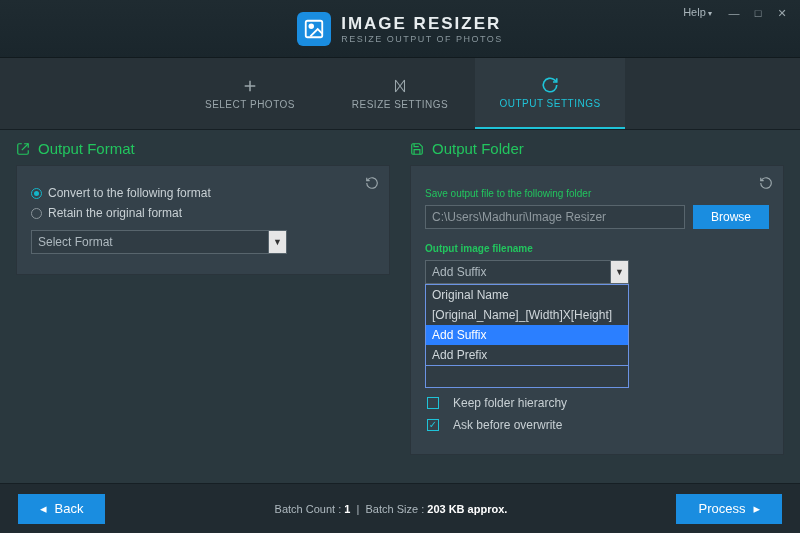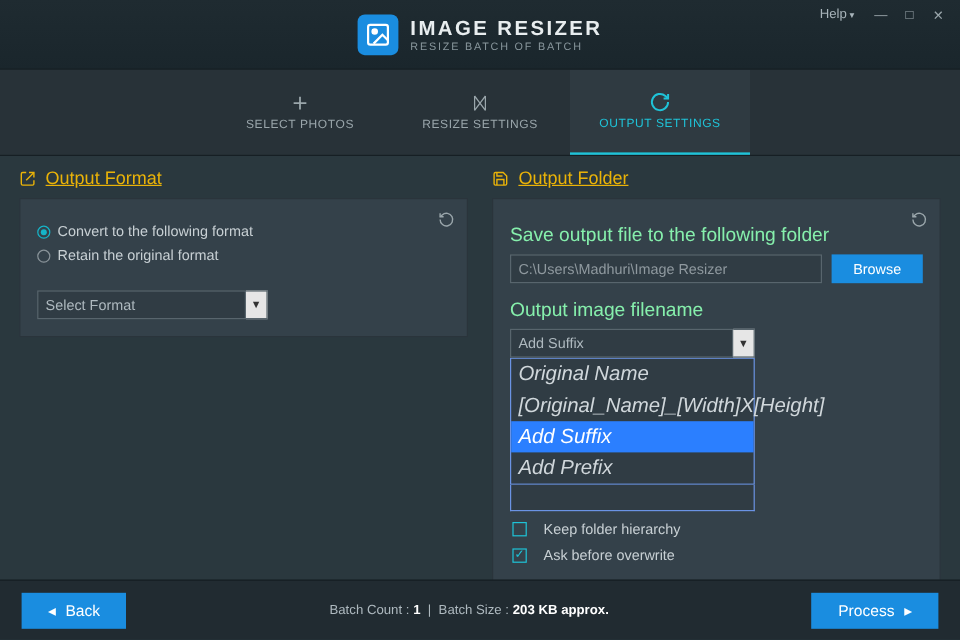--- a/index.html
+++ b/index.html
@@ -16,43 +16,43 @@
   .help-link { position: absolute; right: 88px; top: 6px; font-size: 11px; color: #a8b4ba; cursor: pointer; }
   .help-link::after { content: " ▾"; font-size: 8px; }
 
   .tabbar { height: 72px; background: #283238; display: flex; justify-content: center; border-bottom: 1px solid #161f24; }
   .tab { width: 150px; display: flex; flex-direction: column; align-items: center; justify-content: center; gap: 4px; cursor: pointer; color: #9aa6ab; font-size: 10px; letter-spacing: 0.5px; }
   .tab svg { width: 18px; height: 18px; }
   .tab.active { color: #1fc3d8; background: #2f3a41; border-bottom: 2px solid #1fc3d8; }
 
   .content { display: flex; height: 340px; padding: 10px 16px 0 16px; gap: 20px; }
   .panel { flex: 1; }
-  .panel-title-row { display: flex; align-items: center; gap: 8px; margin-bottom: 8px; color: #eab308; font-size: 15px; text-decoration: underline; }
+  .panel-title-row { display: flex; align-items: center; gap: 8px; margin-bottom: 8px; color: #22c55e; font-size: 15px; }
   .panel-title-row svg { width: 14px; height: 14px; }
   .panel-body { background: #34414a; border: 1px solid #2a343b; padding: 14px 14px; position: relative; }
   .reset-icn { position: absolute; top: 10px; right: 10px; width: 14px; height: 14px; cursor: pointer; color: #9aa6ab; }
 
   .radio-row { display: flex; align-items: center; gap: 6px; margin: 6px 0; font-size: 12px; }
   .radio { width: 11px; height: 11px; border: 1px solid #8a949a; border-radius: 50%; display: inline-flex; align-items: center; justify-content: center; }
   .radio.checked::after { content: ""; width: 5px; height: 5px; background: #15b5c9; border-radius: 50%; }
   .radio.checked { border-color:#15b5c9; }
 
   .select-box, .text-input { height: 24px; background: #303c44; border: 1px solid #58656d; display: flex; align-items: center; padding: 0 6px; font-size: 12px; color: #aeb9bf; }
-  .select-wrap { display: flex; margin-top: 22px; width: 192px; }
+  .select-wrap { display: flex; margin-top: 10px; width: 256px; }
   .select-box { flex: 1; }
   .select-btn { width: 18px; height: 24px; background: #e6e6e6; border: 1px solid #58656d; border-left: none; display: flex; align-items: center; justify-content: center; color: #333; font-size: 9px; cursor: pointer; }
 
-  .field-label { font-size: 16px; color: #86efac; margin: 8px 0 6px; }
+  .field-label { font-size: 10px; color: #22c55e; margin: 8px 0 6px; }
   .path-row { display: flex; gap: 8px; align-items: center; }
   .path-row .text-input { flex: 1; color:#8f999f; }
   .browse-btn { background: #1a8de0; color: #fff; border: none; height: 24px; padding: 0 18px; font-size: 12px; cursor: pointer; }
 
   .dropdown-open { position: relative; margin-top: 4px; width: 204px; }
   .dd-list { border: 1px solid #6b93e4; background: #303c44; }
-  .dd-item { padding: 3px 6px; font-size: 17px; color: #d0d7db; cursor: pointer; font-style: italic; }
+  .dd-item { padding: 3px 6px; font-size: 12px; color: #d0d7db; cursor: pointer; }
   .dd-item.sel { background: #2b7fff; color: #fff; }
   .suffix-input { margin-top: 0; height: 22px; border: 1px solid #6b93e4; border-top: none; background: #303c44; }
 
   .check-row { display: flex; align-items: center; gap: 14px; margin: 8px 2px 0; font-size: 12px; }
   .chk { width: 12px; height: 12px; border: 1px solid #1fc3d8; display: inline-flex; align-items: center; justify-content: center; color: #1fc3d8; font-size: 10px; line-height: 1; }
 
   .footer { position: absolute; bottom: 0; left: 0; right: 0; height: 50px; background: #212b31; display: flex; align-items: center; justify-content: space-between; padding: 0 18px; border-top: 1px solid #161f24; }
   .ftr-btn { background: #1a8de0; color: #fff; height: 30px; padding: 0 22px; display: flex; align-items: center; gap: 8px; font-size: 13px; border: none; cursor: pointer; }
   .ftr-center { font-size: 11px; color: #aeb9bf; }
 
@@ -65,21 +65,21 @@
   <div class="logo-wrap">
     <div class="logo-box">
       <svg viewBox="0 0 24 24" fill="none" stroke="#fff" stroke-width="2">
           <rect x="3" y="3" width="18" height="18" rx="2"></rect>
           <circle cx="9" cy="9" r="2" fill="#fff"></circle>
           <path d="M21 17l-5-5-8 8" stroke="#fff"></path>
         </svg>
     </div>
     <div>
       <div class="app-title">IMAGE RESIZER</div>
-      <div class="app-subtitle">RESIZE BATCH OF BATCH</div>
+      <div class="app-subtitle">RESIZE OUTPUT OF PHOTOS</div>
     </div>
   </div>
   <span class="help-link">Help</span>
   <div class="win-controls">
     <span>—</span>
     <span>□</span>
     <span>✕</span>
   </div>
 </div>
 
@@ -152,21 +152,21 @@
             <path d="M3 12a9 9 0 1 0 3-6.7L3 8"></path>
             <path d="M3 3v5h5"></path>
           </svg>
       </span>
       <div class="field-label">Save output file to the following folder</div>
       <div class="path-row">
         <div class="text-input">C:\Users\Madhuri\Image Resizer</div>
         <button class="browse-btn">Browse</button>
       </div>
 
-      <div class="field-label" style="margin-top:14px;">Output image filename</div>
+      <div class="field-label" style="margin-top:14px;font-weight:bold;">Output image filename</div>
 
       <div class="dropdown-open">
         <div class="select-wrap" style="margin-top:0; width:100%;">
           <div class="select-box" style="background:#303c44;">Add Suffix</div>
           <div class="select-btn">▼</div>
         </div>
         <div class="dd-list">
           <div class="dd-item">Original Name</div>
           <div class="dd-item">[Original_Name]_[Width]X[Height]</div>
           <div class="dd-item sel">Add Suffix</div>

